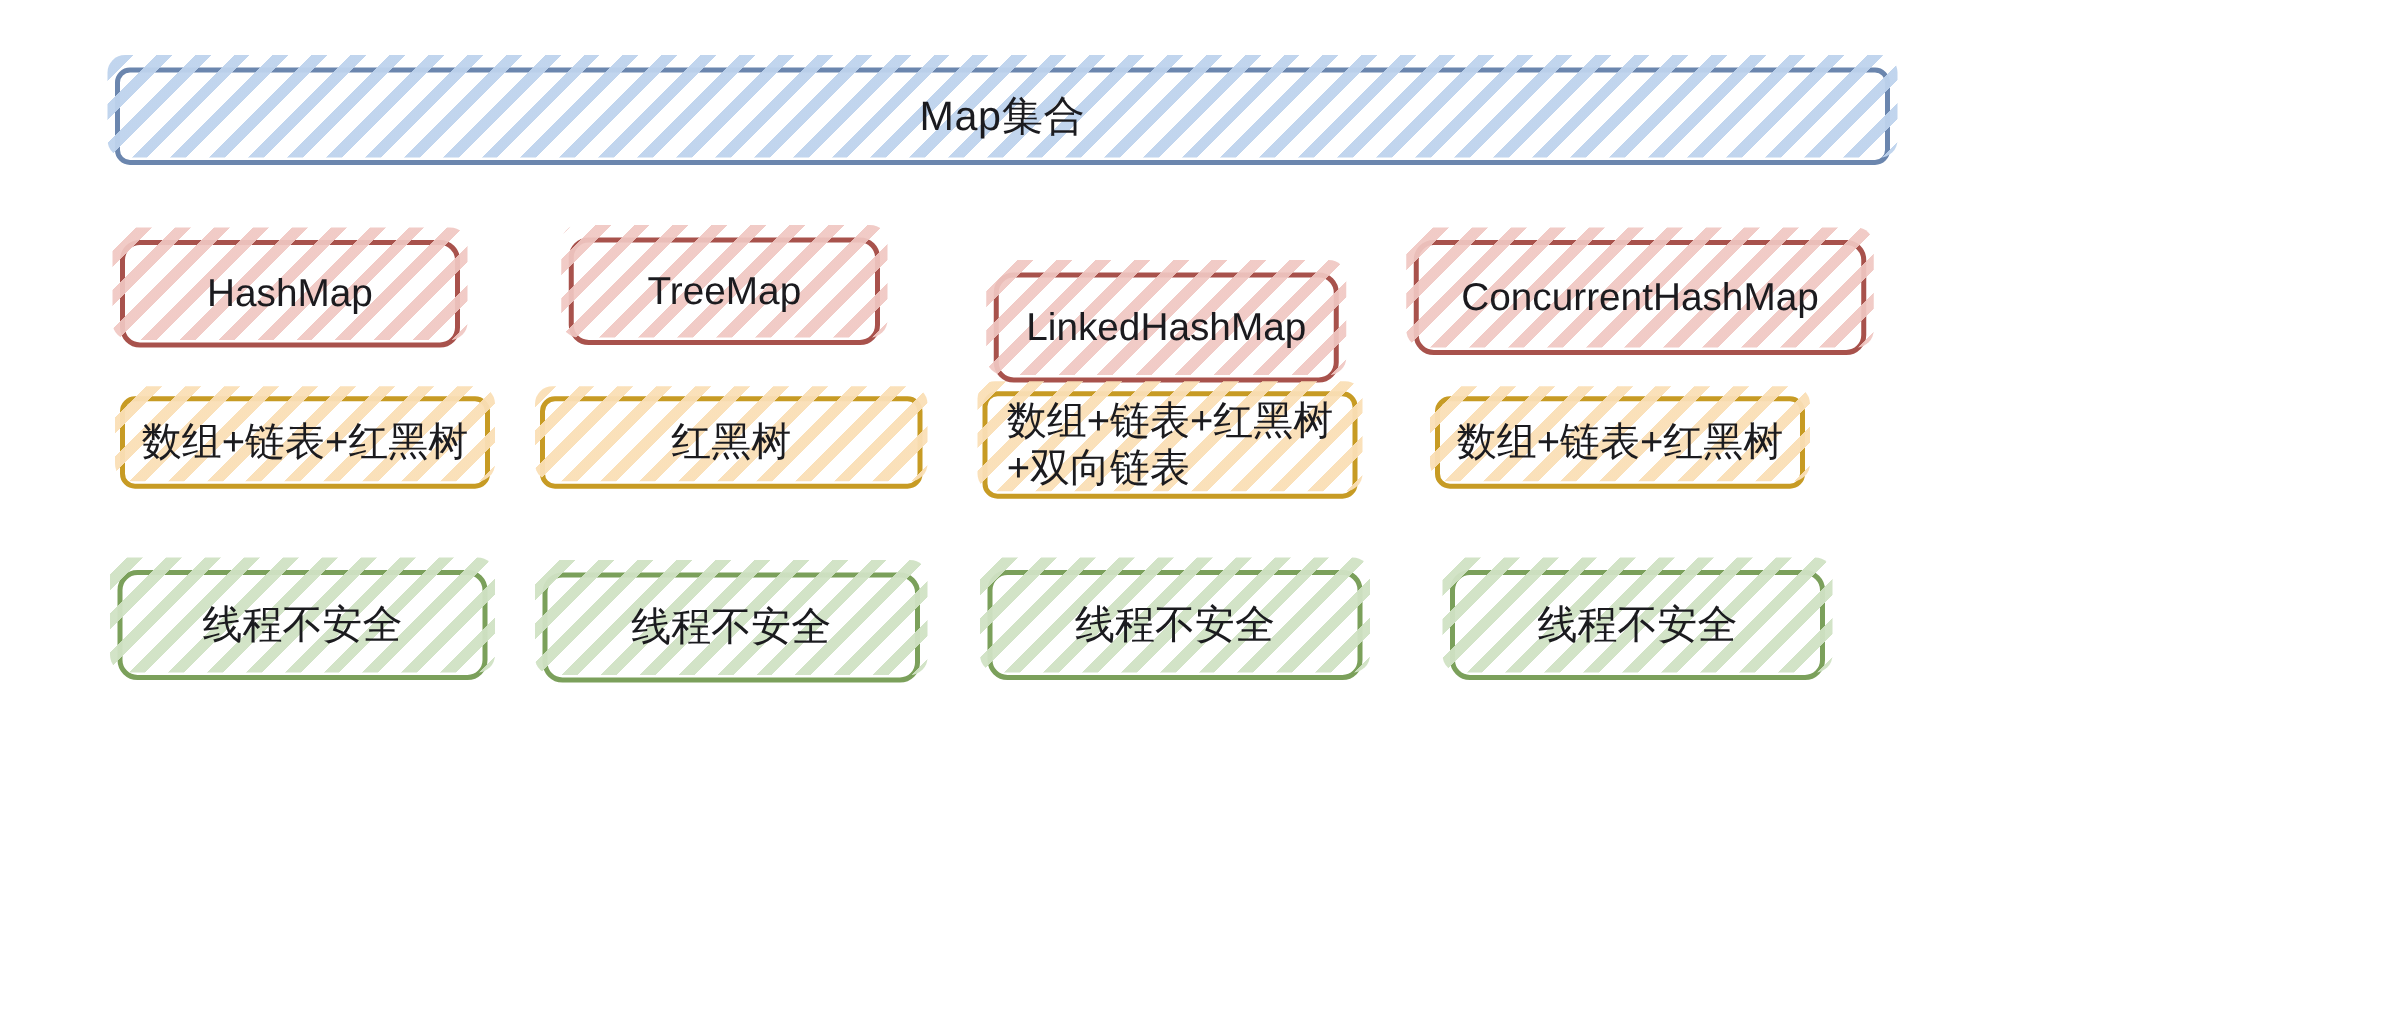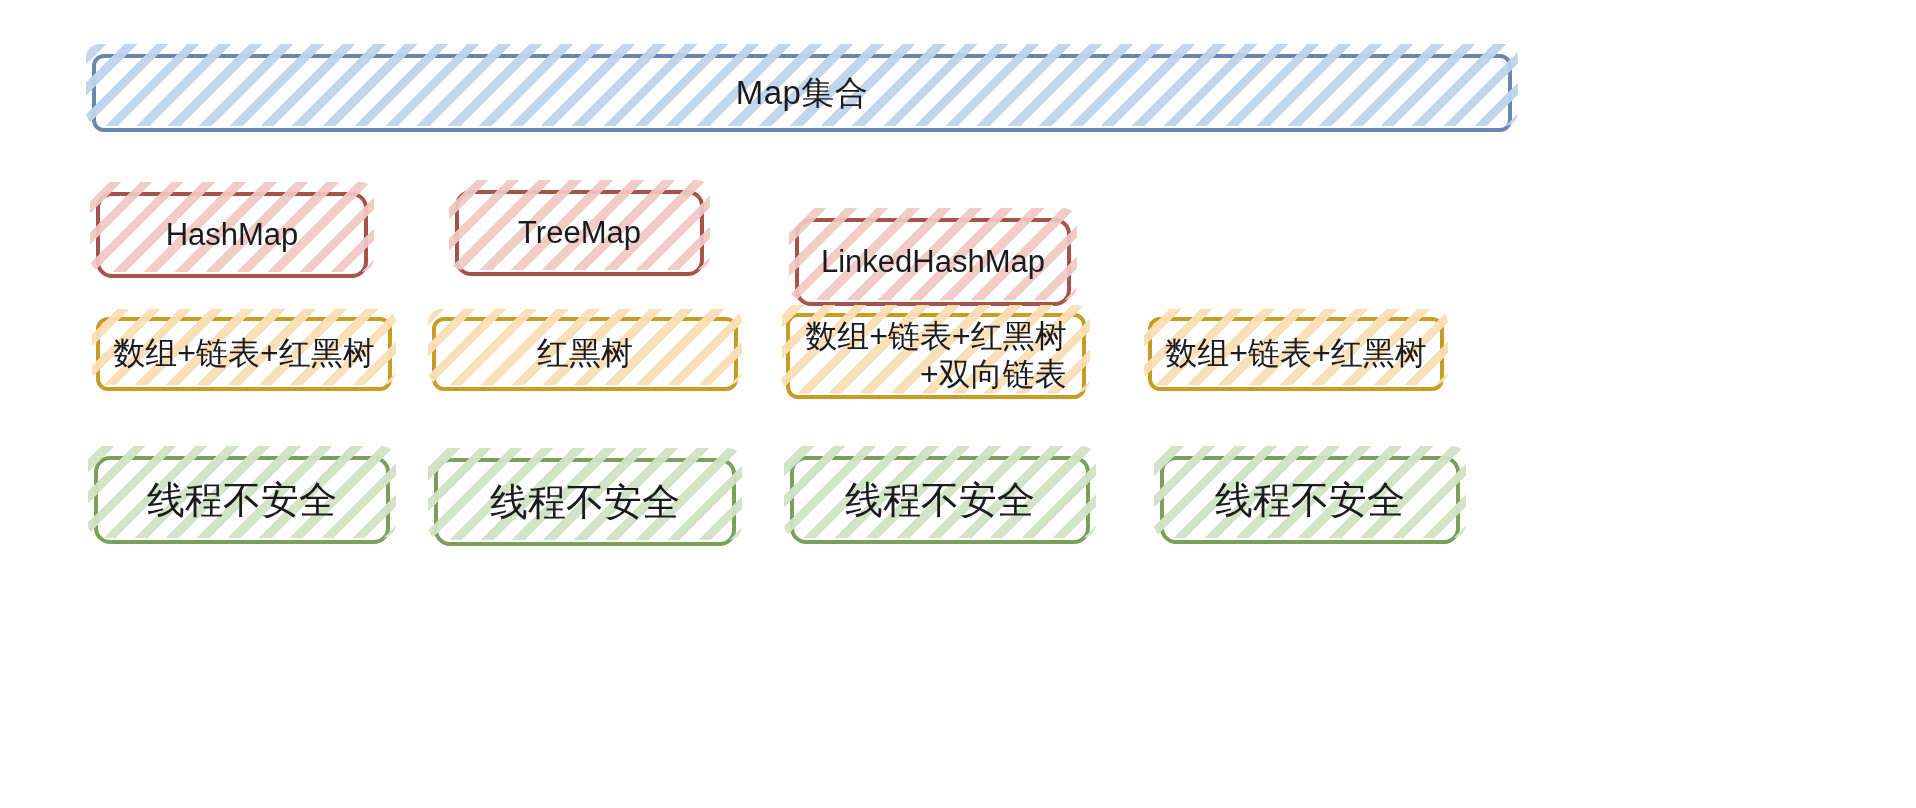--- a/index.html
+++ b/index.html
@@ -25,21 +25,21 @@
   
   .hbox {
     position: absolute;
     box-sizing: border-box;
     display: flex;
     align-items: center;
     justify-content: center;
     border-style: solid;
     border-width: 4px;
     border-radius: 14px;
-    text-align: right;
+    text-align: left;
     line-height: 1.18;
     color: #1b1b1f;
     
   }
   .hbox .label {
     position: relative;
     z-index: 3;
     white-space: pre-line;
     padding: 0 6px;
   }
@@ -121,21 +121,21 @@
   .safety-box .hatch {
     background: repeating-linear-gradient(
       -45deg,
       rgba(208,226,196,0.95) 0px,
       rgba(208,226,196,0.95) 9px,
       rgba(255,255,255,0) 9px,
       rgba(255,255,255,0) 22px
     );
   }
   .safety-box .label {
-    font-size: 38px;
+    font-size: 32px;
   }
 </style>
 </head>
 <body>
 
 <div id="canvas">
 
   <div class="hbox title-box" style="left:92px; top:54px; width:1420px; height:78px;">
     <span class="hatch"></span>
     <span class="label">Map集合</span>
@@ -149,20 +149,24 @@
   <div class="hbox class-box" style="left:455px; top:190px; width:249px; height:86px;">
     <span class="hatch"></span>
     <span class="label">TreeMap</span>
   </div>
 
   <div class="hbox class-box" style="left:795px; top:190px; width:276px; height:88px;margin-top:28px;">
     <span class="hatch"></span>
     <span class="label">LinkedHashMap</span>
   </div>
 
+  <div class="hbox class-box" style="left:1131px; top:192px; width:362px; height:92px;">
+    <span class="hatch"></span>
+    <span class="label">ConcurrentHashMap</span>
+  </div>
 
   <div class="hbox struct-box" style="left:96px; top:317px; width:296px; height:74px;">
     <span class="hatch"></span>
     <span class="label">数组+链表+红黑树</span>
   </div>
 
   <div class="hbox struct-box" style="left:432px; top:317px; width:306px; height:74px;">
     <span class="hatch"></span>
     <span class="label">红黑树</span>
   </div>

